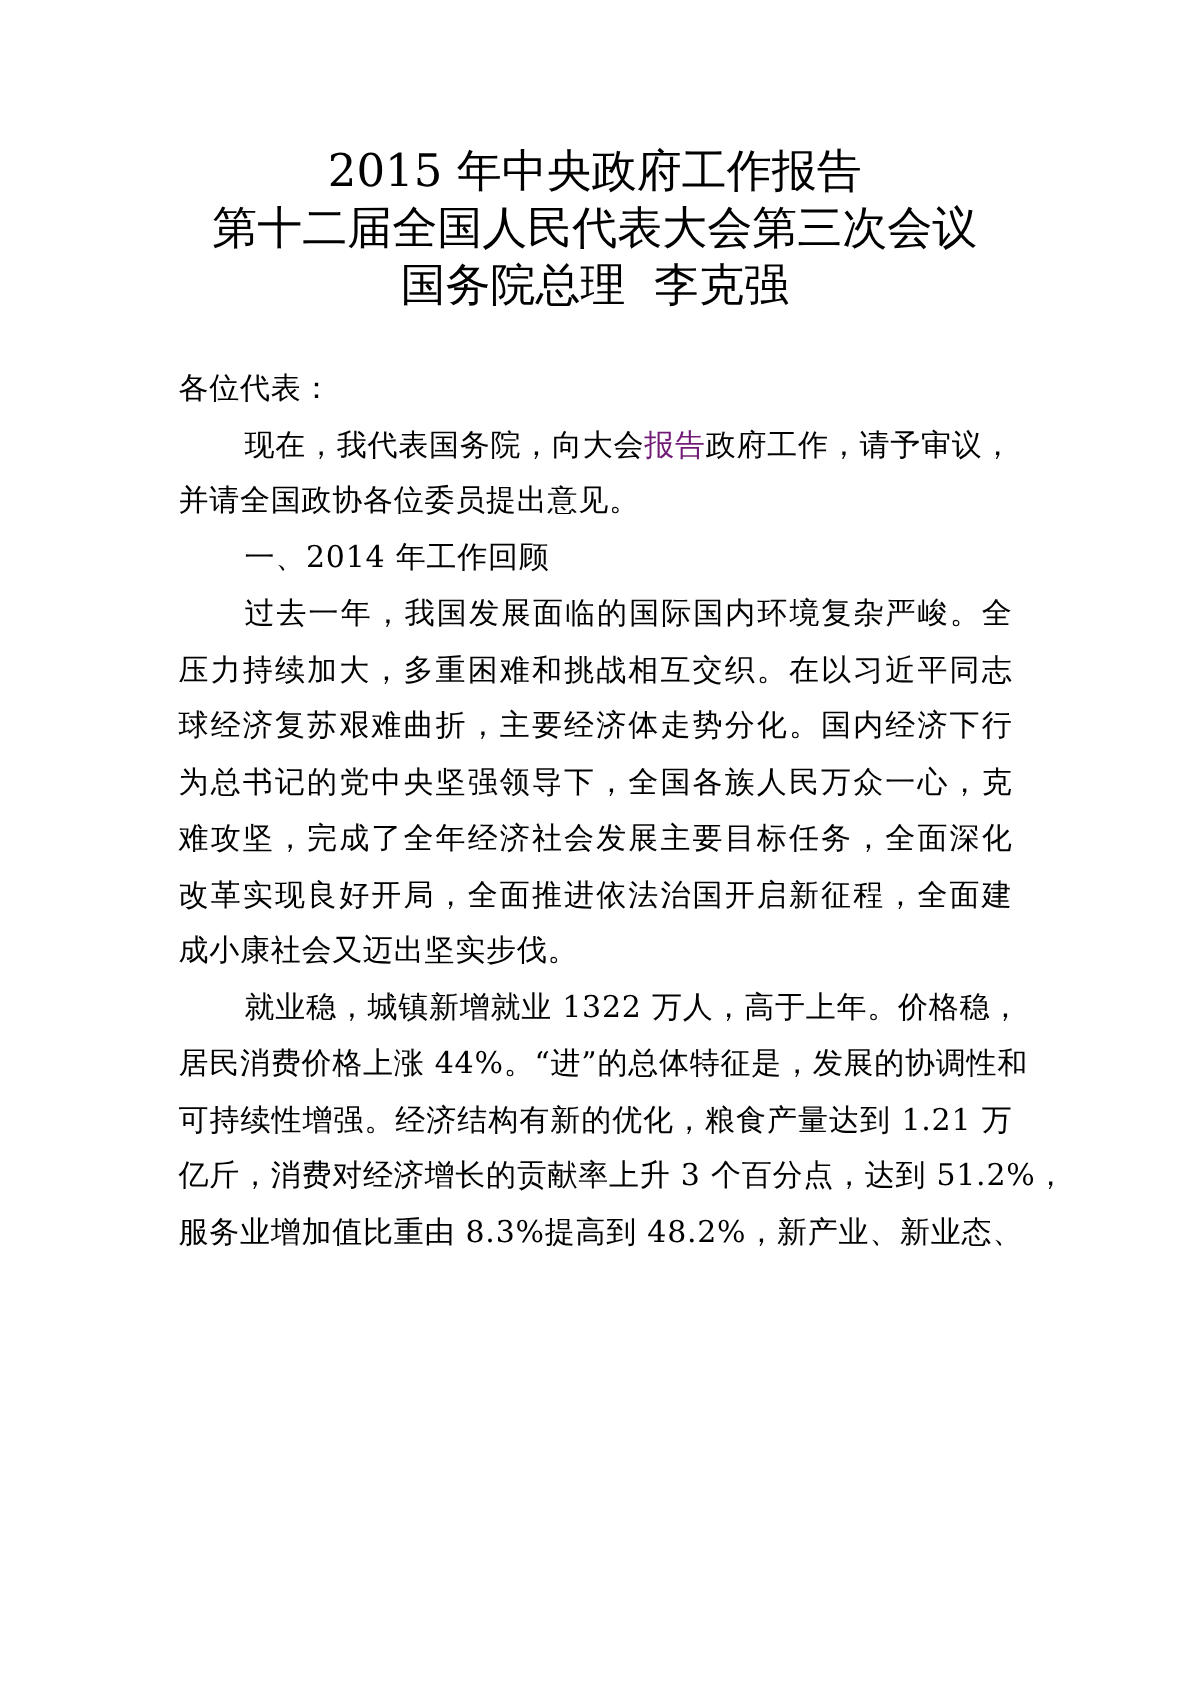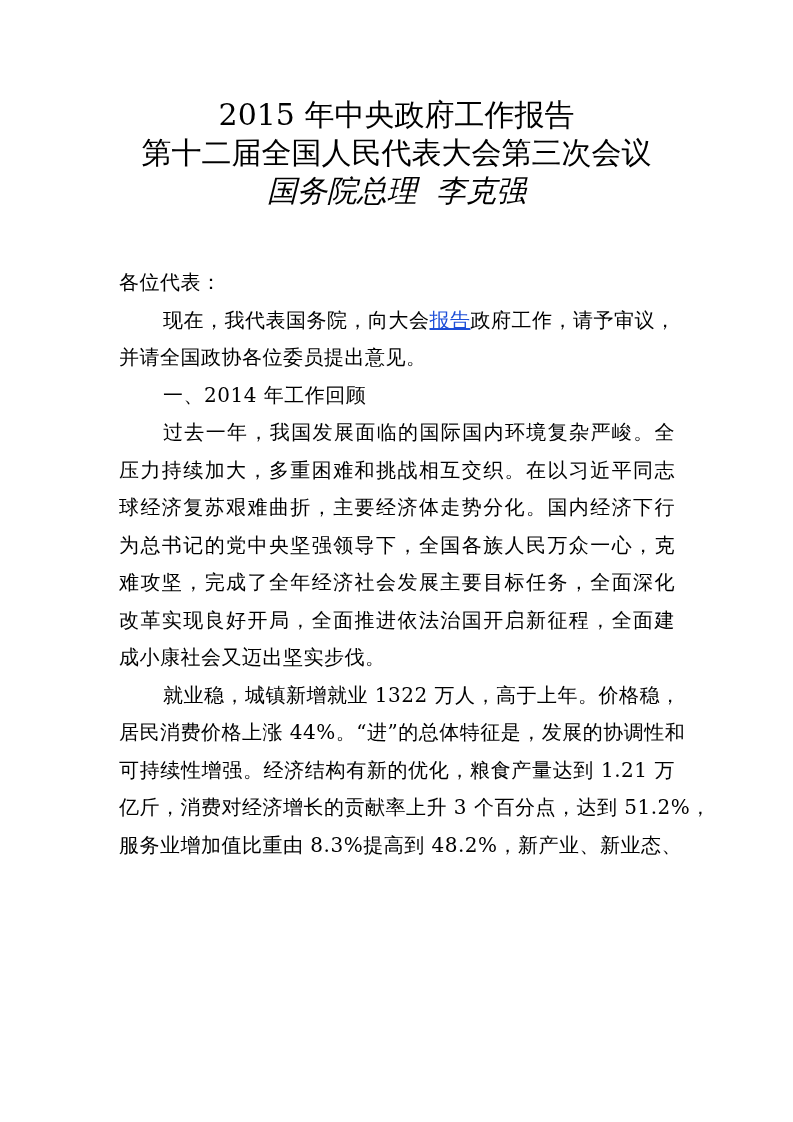--- a/index.html
+++ b/index.html
@@ -33,52 +33,51 @@
   .title-line {
     font-size: 30px;
     line-height: 38px;
     height: 38px;
     letter-spacing: 0px;
     white-space: nowrap;
   }
   .body-block {
     position: absolute;
     left: 119px;
-    top: 264px;
+    top: 240px;
     width: 556px;
   }
   .line {
     font-size: 20px;
     height: 37.5px;
     line-height: 37.5px;
     white-space: nowrap;
     text-align: justify;
     text-align-last: justify;
     letter-spacing: 0.5px;
   }
   .line.last {
     text-align-last: left;
   }
   .line.indent {
     padding-left: 44px;
   }
   .link {
-    color: #1d4ed8;
-    text-decoration: underline;
+    color: #701a75;
   }
 </style>
 </head>
 <body>
 
 <div class="page">
 
   <div class="title-block">
     <div class="title-line">2015 年中央政府工作报告</div>
     <div class="title-line">第十二届全国人民代表大会第三次会议</div>
-    <div class="title-line" style="white-space:pre;font-style:italic;">国务院总理  李克强</div>
+    <div class="title-line" style="white-space:pre;">国务院总理  李克强</div>
   </div>
 
   <div class="body-block">
 
     <div class="line last">各位代表：</div>
 
     <div>
       <div class="line indent"><span>现在，我代表国务院，向大会</span><a class="link">报告</a><span>政府工作，请予审议，</span></div>
       <div class="line last">并请全国政协各位委员提出意见。</div>
     </div>

